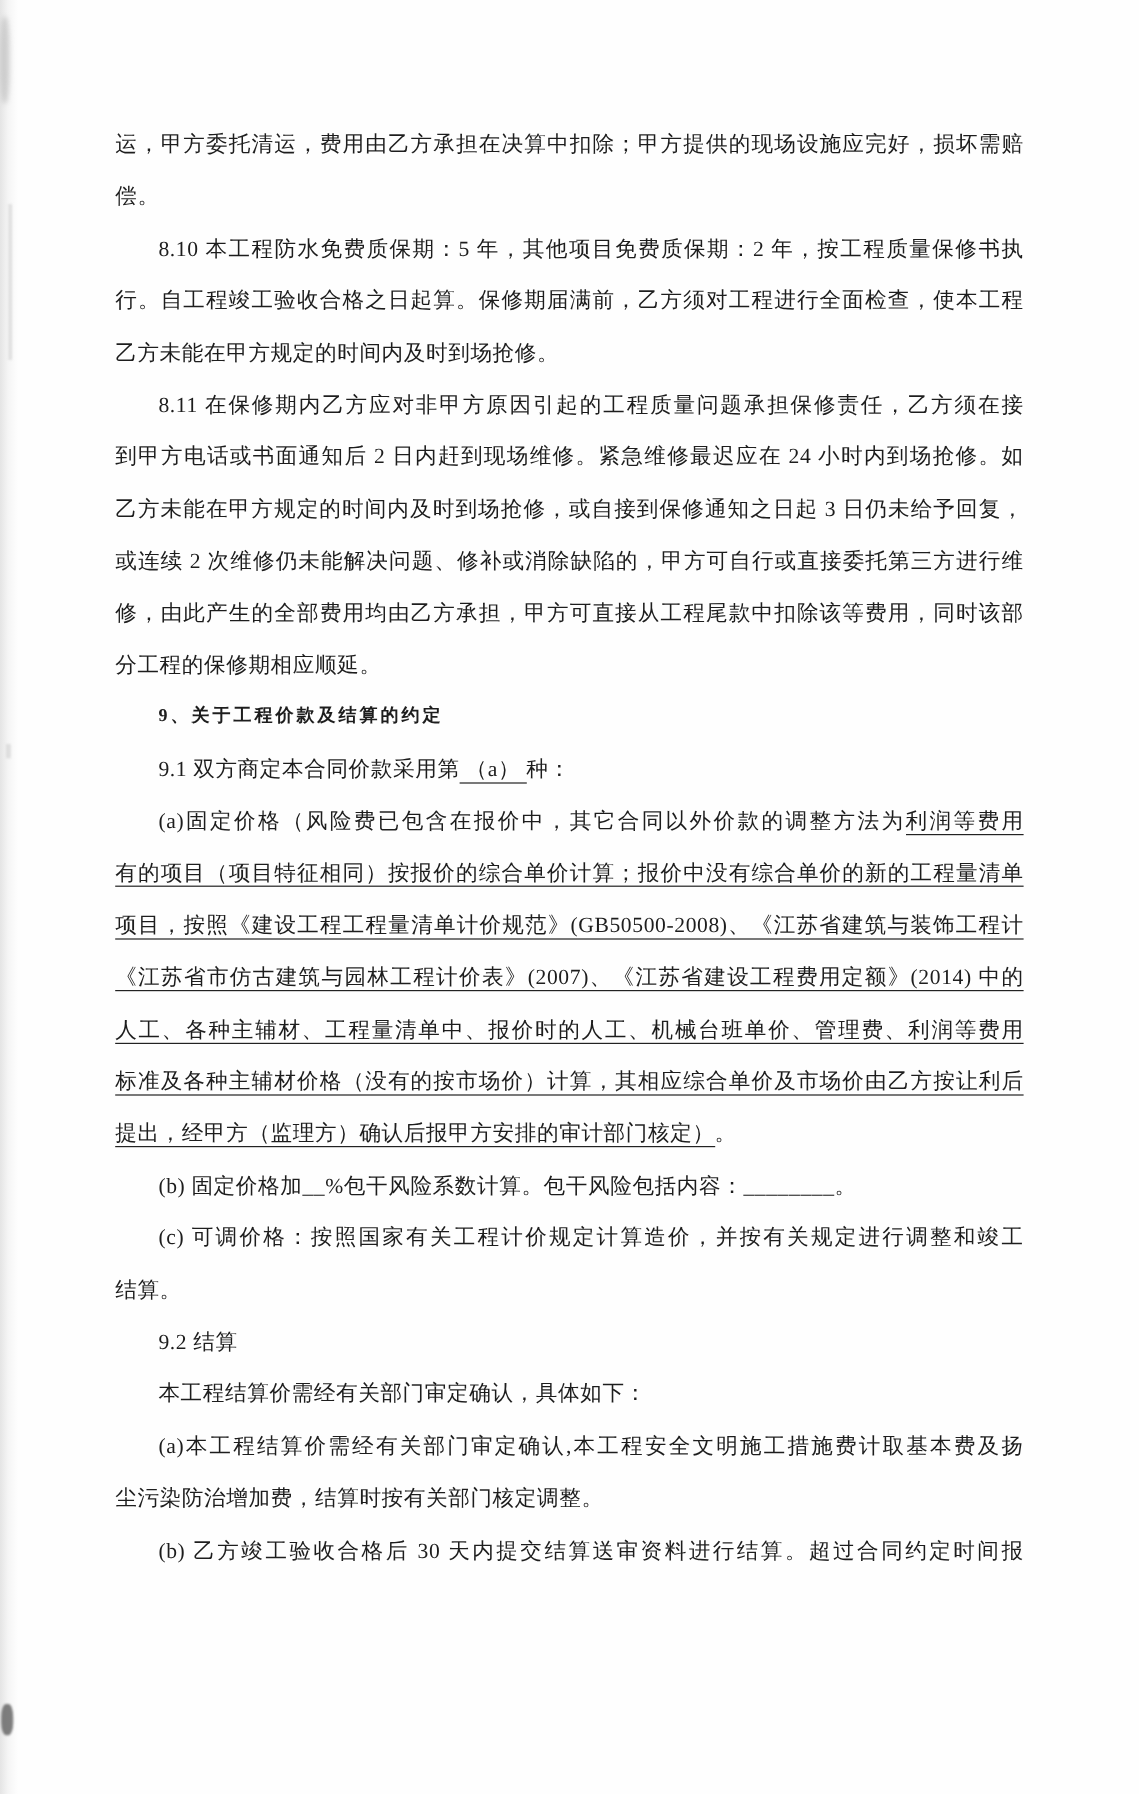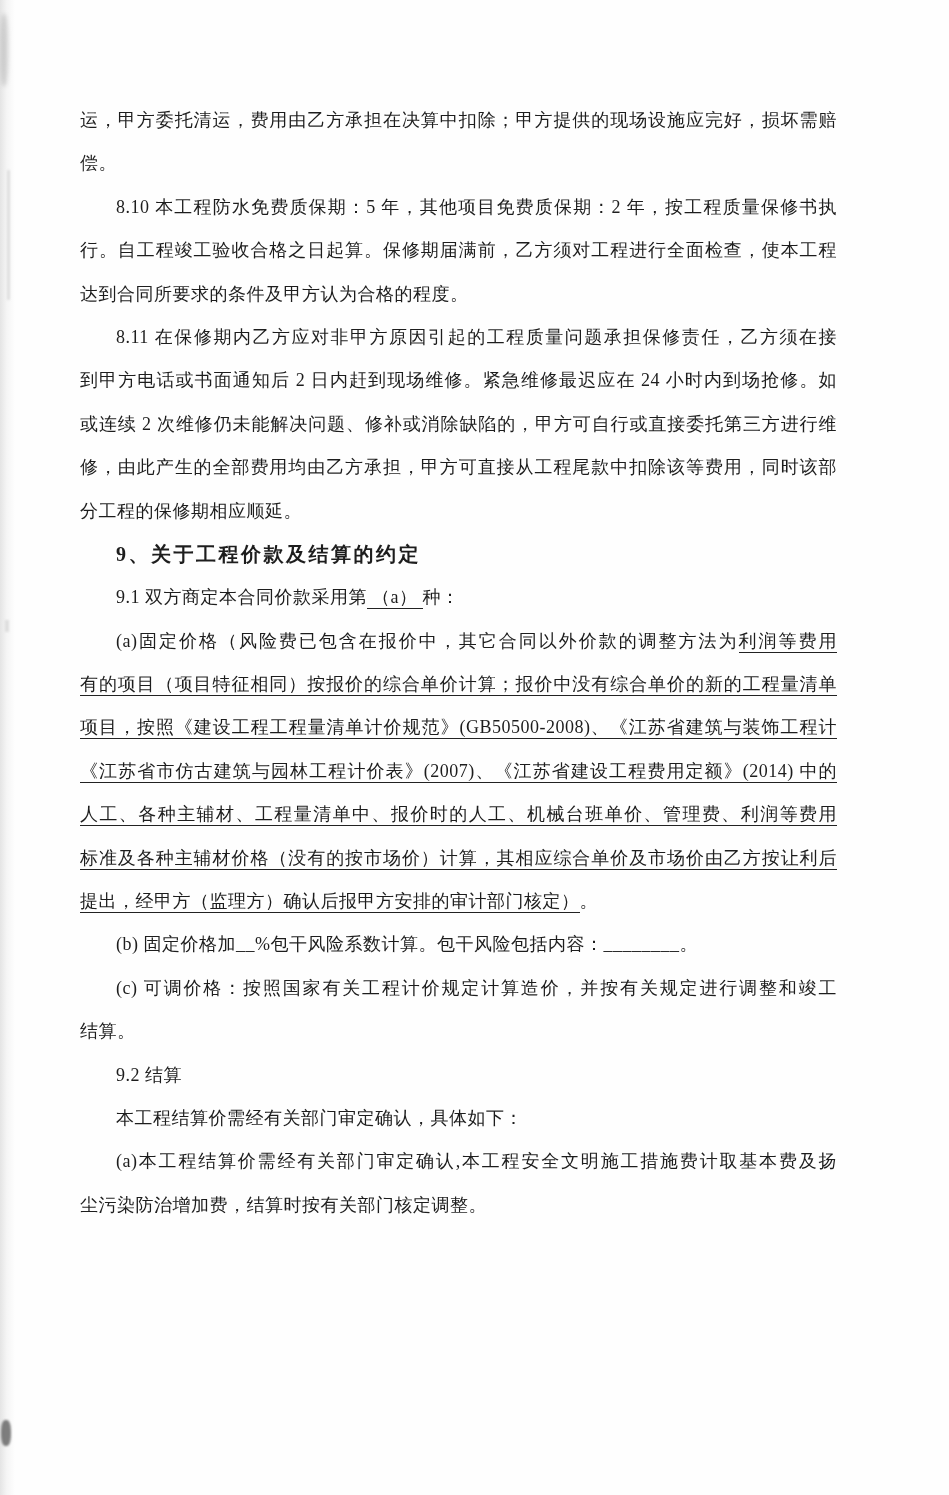--- a/index.html
+++ b/index.html
@@ -27,62 +27,64 @@
   .speck{
     position:absolute;left:5px;top:620px;width:4px;height:12px;
     background:#cfcfcf;filter:blur(1px);opacity:.6;
   }
   .smudge{
     position:absolute;left:1px;top:1420px;width:10px;height:26px;
     background:#606060;filter:blur(1px);opacity:.8;border-radius:40%;
   }
   
   #doc{
-    position:absolute;left:80px;top:99px;width:757px;
+    position:absolute;left:96px;top:99px;width:757px;
     font-size:18px;
   }
   .line{
     height:43.4px;line-height:43.4px;
     text-align:left;letter-spacing:.5px;
     white-space:normal;
   }
   .line.j{text-align:justify;text-align-last:justify}
   .line.ind{text-indent:36px}
-  .line.b{font-weight:700;font-size:20px;letter-spacing:2.5px}
+  .line.b{font-weight:700;font-size:15px;letter-spacing:2.5px}
   .u{border-bottom:1.7px solid #222;padding-bottom:1px}
 </style>
 </head>
 <body>
 
 <div class="edge-band"></div>
 <div class="corner-mark"></div>
 <div class="streak"></div>
 <div class="speck"></div>
 <div class="smudge"></div>
 
 <div id="doc">
     <div class="line j"><span>运，甲方委托清运，费用由乙方承担在决算中扣除；甲方提供的现场设施应完好，损坏需赔</span></div>
     <div class="line"><span>偿。</span></div>
     <div class="line j ind"><span>8.10 本工程防水免费质保期：5 年，其他项目免费质保期：2 年，按工程质量保修书执</span></div>
     <div class="line j"><span>行。自工程竣工验收合格之日起算。保修期届满前，乙方须对工程进行全面检查，使本工程</span></div>
-    <div class="line"><span>达到合同所要求的条件及甲方认为合格的程度。</span></div>
+    <div class="line"><span>乙方未能在甲方规定的时间内及时到场抢修。</span></div>
     <div class="line j ind"><span>8.11 在保修期内乙方应对非甲方原因引起的工程质量问题承担保修责任，乙方须在接</span></div>
     <div class="line j"><span>到甲方电话或书面通知后 2 日内赶到现场维修。紧急维修最迟应在 24 小时内到场抢修。如</span></div>
+    <div class="line j"><span>乙方未能在甲方规定的时间内及时到场抢修，或自接到保修通知之日起 3 日仍未给予回复，</span></div>
     <div class="line j"><span>或连续 2 次维修仍未能解决问题、修补或消除缺陷的，甲方可自行或直接委托第三方进行维</span></div>
     <div class="line j"><span>修，由此产生的全部费用均由乙方承担，甲方可直接从工程尾款中扣除该等费用，同时该部</span></div>
     <div class="line"><span>分工程的保修期相应顺延。</span></div>
     <div class="line ind b"><span>9、关于工程价款及结算的约定</span></div>
     <div class="line ind"><span>9.1 双方商定本合同价款采用第</span><span class="u">&nbsp;（a）&nbsp;</span><span>种：</span></div>
     <div class="line j ind"><span>(a)固定价格（风险费已包含在报价中，其它合同以外价款的调整方法为</span><span class="u">利润等费用</span></div>
     <div class="line j"><span class="u">有的项目（项目特征相同）按报价的综合单价计算；报价中没有综合单价的新的工程量清单</span></div>
     <div class="line j"><span class="u">项目，按照《建设工程工程量清单计价规范》(GB50500-2008)、《江苏省建筑与装饰工程计</span></div>
     <div class="line j"><span class="u">《江苏省市仿古建筑与园林工程计价表》(2007)、《江苏省建设工程费用定额》(2014) 中的</span></div>
     <div class="line j"><span class="u">人工、各种主辅材、工程量清单中、报价时的人工、机械台班单价、管理费、利润等费用</span></div>
     <div class="line j"><span class="u">标准及各种主辅材价格（没有的按市场价）计算，其相应综合单价及市场价由乙方按让利后</span></div>
     <div class="line"><span class="u">提出，经甲方（监理方）确认后报甲方安排的审计部门核定）</span><span>。</span></div>
     <div class="line ind"><span>(b) 固定价格加__%包干风险系数计算。包干风险包括内容：________。</span></div>
     <div class="line j ind"><span>(c) 可调价格：按照国家有关工程计价规定计算造价，并按有关规定进行调整和竣工</span></div>
     <div class="line"><span>结算。</span></div>
     <div class="line ind"><span>9.2 结算</span></div>
     <div class="line ind"><span>本工程结算价需经有关部门审定确认，具体如下：</span></div>
     <div class="line j ind"><span>(a)本工程结算价需经有关部门审定确认,本工程安全文明施工措施费计取基本费及扬</span></div>
     <div class="line"><span>尘污染防治增加费，结算时按有关部门核定调整。</span></div>
+    <div class="line j ind"><span>(b) 乙方竣工验收合格后 30 天内提交结算送审资料进行结算。超过合同约定时间报</span></div>
   </div>
 
 </body></html>

